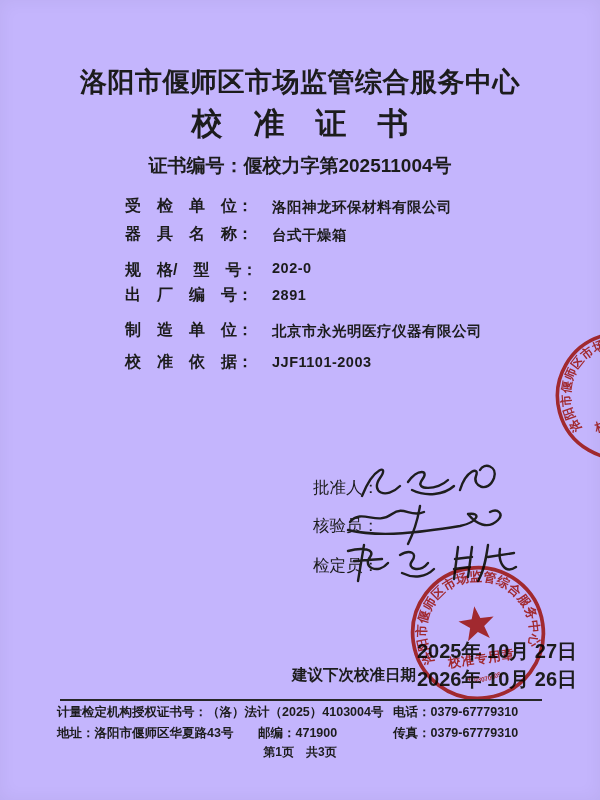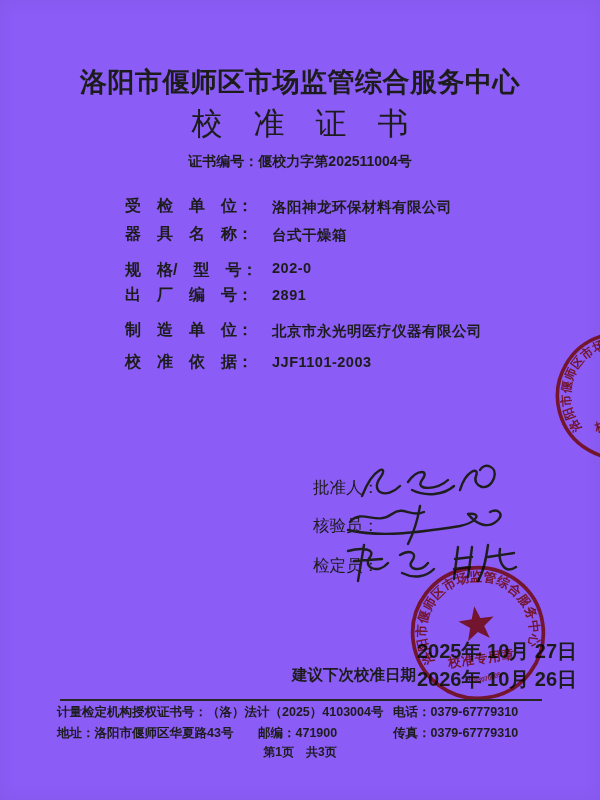--- a/index.html
+++ b/index.html
@@ -1,27 +1,27 @@
 <!DOCTYPE html>
 <html><head>
 <meta charset="utf-8">
 <style>
   html,body{margin:0;padding:0;background:#e8e8e8;}
   .page{
     position:relative;width:600px;height:800px;margin:0 auto;
-    background:#8b5cf6;overflow:hidden;
+    background:#c4b5fd;overflow:hidden;
     font-family:"Liberation Sans","DejaVu Sans",sans-serif;
     color:#1c1c1c;
     box-shadow:inset 0 0 18px rgba(0,0,0,0.05);
   }
   .abs{position:absolute;}
   .ctr{left:0;width:600px;text-align:center;}
   .org-title{top:64px;font-size:27px;font-weight:700;letter-spacing:.5px;}
-  .doc-title{top:103px;font-size:31px;font-weight:400;}
-  .cert-no{top:153px;font-size:14px;font-weight:700;}
+  .doc-title{top:103px;font-size:31px;font-weight:700;}
+  .cert-no{top:153px;font-size:19px;font-weight:700;}
   .f-label{left:125px;font-size:16px;font-weight:700;white-space:pre;}
   .f-value{left:272px;font-size:14.5px;font-weight:700;letter-spacing:.5px;white-space:pre;}
   .sig-label{left:313px;font-size:16.5px;font-weight:400;}
   .sig-svg path{fill:none;stroke:#1e1e1e;stroke-width:2.4;stroke-linecap:round;stroke-linejoin:round;}
   .d-label{left:292px;font-size:15.5px;font-weight:700;white-space:pre;}
   .d-value{left:417px;font-size:20px;font-weight:700;white-space:pre;}
   .stamp{mix-blend-mode:multiply;opacity:.93;}
   .divider{top:699px;left:60px;width:482px;height:0;border-top:2px solid #272727;}
   .foot{font-size:12.5px;font-weight:700;white-space:pre;}
   .page-info{top:744px;font-size:12px;font-weight:700;}

